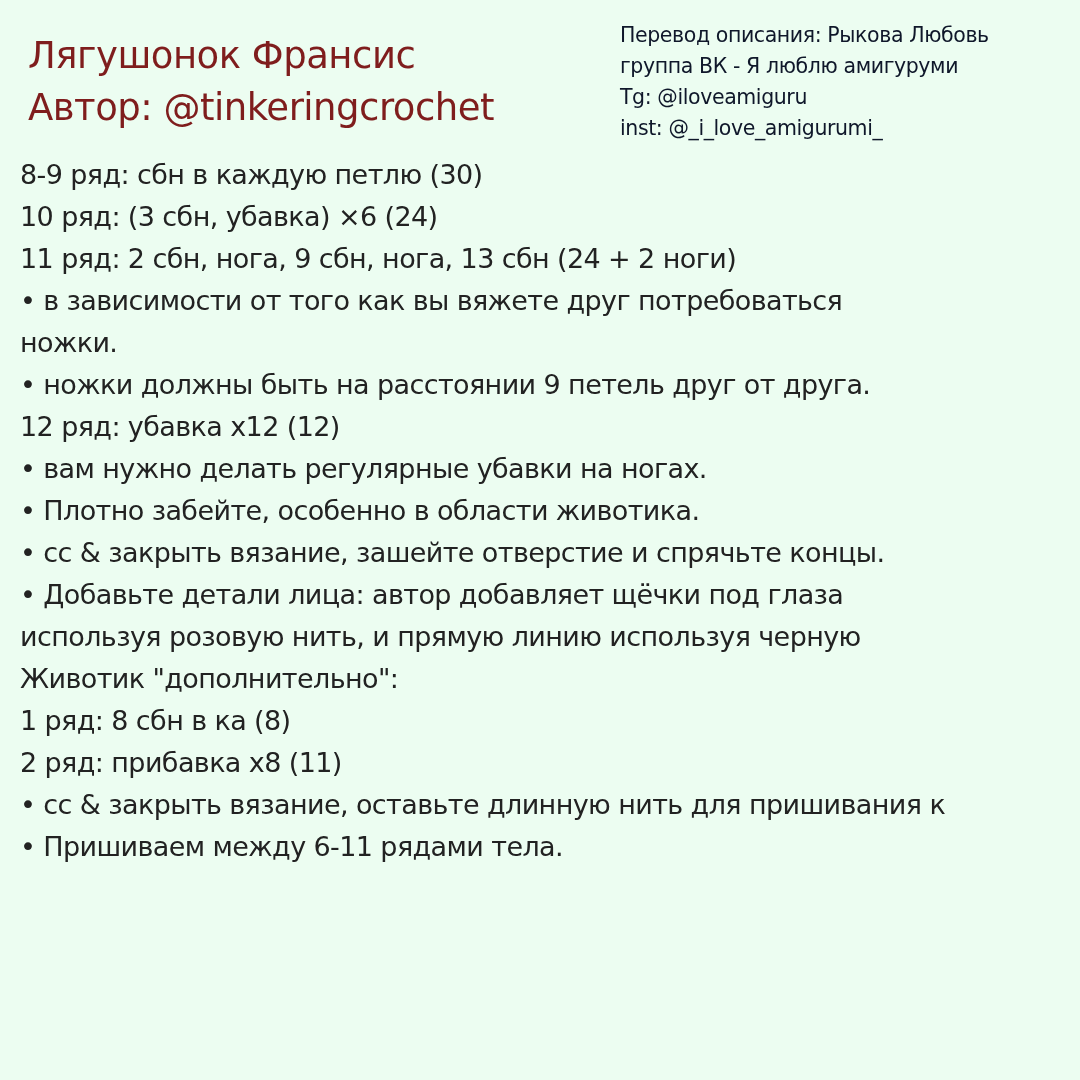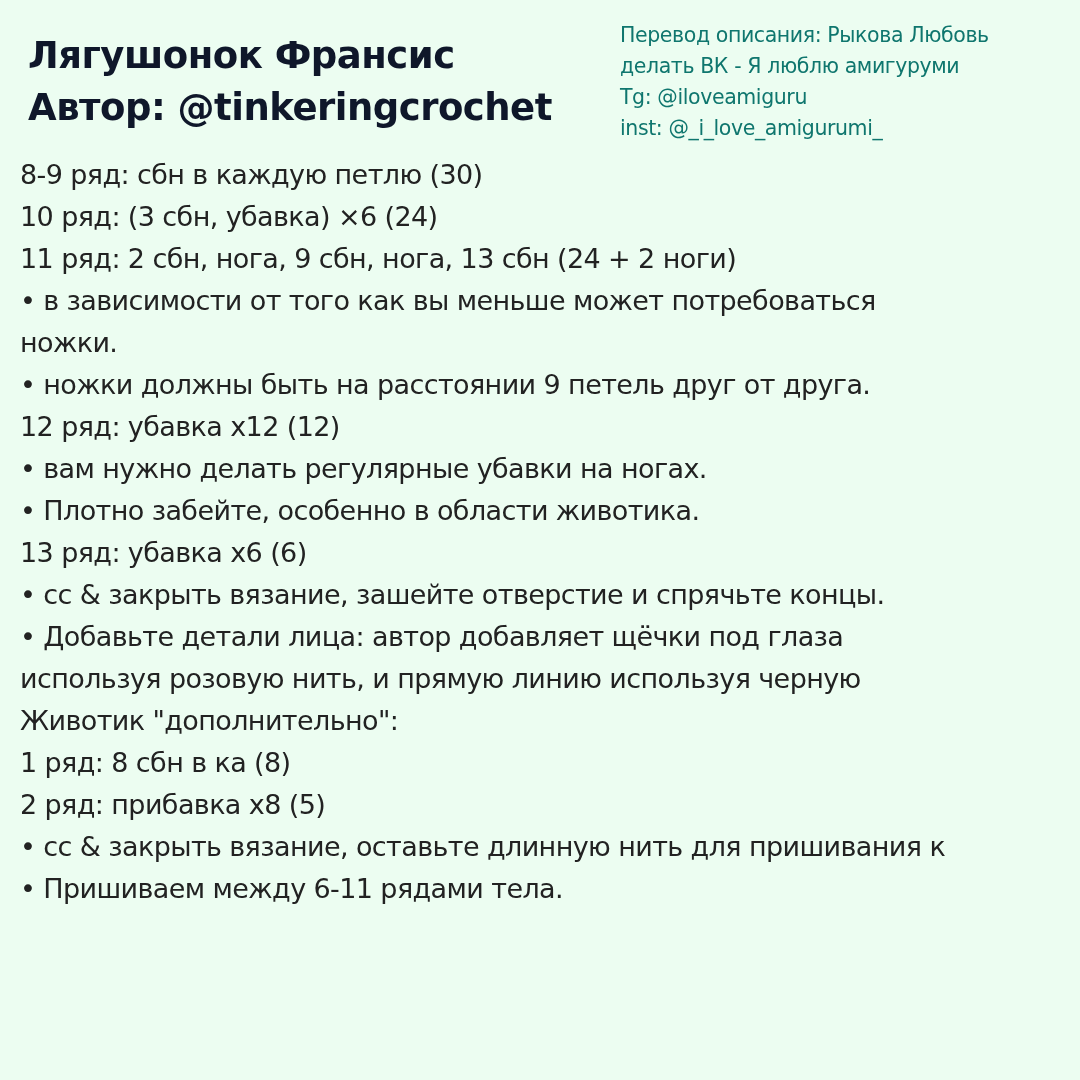--- a/index.html
+++ b/index.html
@@ -5,27 +5,27 @@
   html, body { margin:0; padding:0; }
   body {
     width:1080px; height:1080px; overflow:hidden;
     background:#ecfdf1;
     font-family:"DejaVu Sans", sans-serif;
     color:#222;
     position:relative;
   }
   .title {
     position:absolute; left:28px; top:30px;
-    color:#0f172a; font-weight:bold; font-size:37px; line-height:52px;
+    color:#7f1d1d; font-weight:normal; font-size:37px; line-height:52px;
     font-family:"DejaVu Sans", sans-serif;
     letter-spacing:-0.5px;
   }
   .credits {
     position:absolute; left:620px; top:20px;
-    font-size:20.5px; line-height:31px; color:#0f766e;
+    font-size:20.5px; line-height:31px; color:#0f172a;
     font-family:"DejaVu Sans", sans-serif;
     letter-spacing:-0.4px;
   }
   .body {
     position:absolute; left:20px; top:154px; width:1060px;
     font-size:27px; line-height:42px; color:#222;
     font-family:"DejaVu Sans", sans-serif;
     letter-spacing:-0.6px;
   }
   .line { white-space:nowrap; }
@@ -33,37 +33,36 @@
 </head>
 <body>
 
 <div class="title">
   <div>Лягушонок Франсис</div>
   <div>Автор: @tinkeringcrochet</div>
 </div>
 
 <div class="credits">
   <div>Перевод описания: Рыкова Любовь</div>
-  <div>делать ВК - Я люблю амигуруми</div>
+  <div>группа ВК - Я люблю амигуруми</div>
   <div>Tg: @iloveamiguru</div>
   <div>inst: @_i_love_amigurumi_</div>
 </div>
 
 <div class="body">
   <div class="line">8-9 ряд: сбн в каждую петлю (30)</div>
   <div class="line">10 ряд: (3 сбн, убавка) ×6 (24)</div>
   <div class="line">11 ряд: 2 сбн, нога, 9 сбн, нога, 13 сбн (24 + 2 ноги)</div>
-  <div class="line">• в зависимости от того как вы меньше может потребоваться</div>
+  <div class="line">• в зависимости от того как вы вяжете друг потребоваться</div>
   <div class="line">ножки.</div>
   <div class="line">• ножки должны быть на расстоянии 9 петель друг от друга.</div>
   <div class="line">12 ряд: убавка х12 (12)</div>
   <div class="line">• вам нужно делать регулярные убавки на ногах.</div>
   <div class="line">• Плотно забейте, особенно в области животика.</div>
-  <div class="line">13 ряд: убавка х6 (6)</div>
   <div class="line">• сс &amp; закрыть вязание, зашейте отверстие и спрячьте концы.</div>
   <div class="line">• Добавьте детали лица:  автор добавляет щёчки под глаза</div>
   <div class="line">используя розовую нить, и прямую линию используя черную</div>
   <div class="line">Животик "дополнительно":</div>
   <div class="line">1 ряд: 8 сбн в ка (8)</div>
-  <div class="line">2 ряд: прибавка х8 (5)</div>
+  <div class="line">2 ряд: прибавка х8 (11)</div>
   <div class="line">• сс &amp; закрыть вязание, оставьте длинную нить для пришивания к</div>
   <div class="line">• Пришиваем между  6-11 рядами тела.</div>
 </div>
 
 </body></html>

